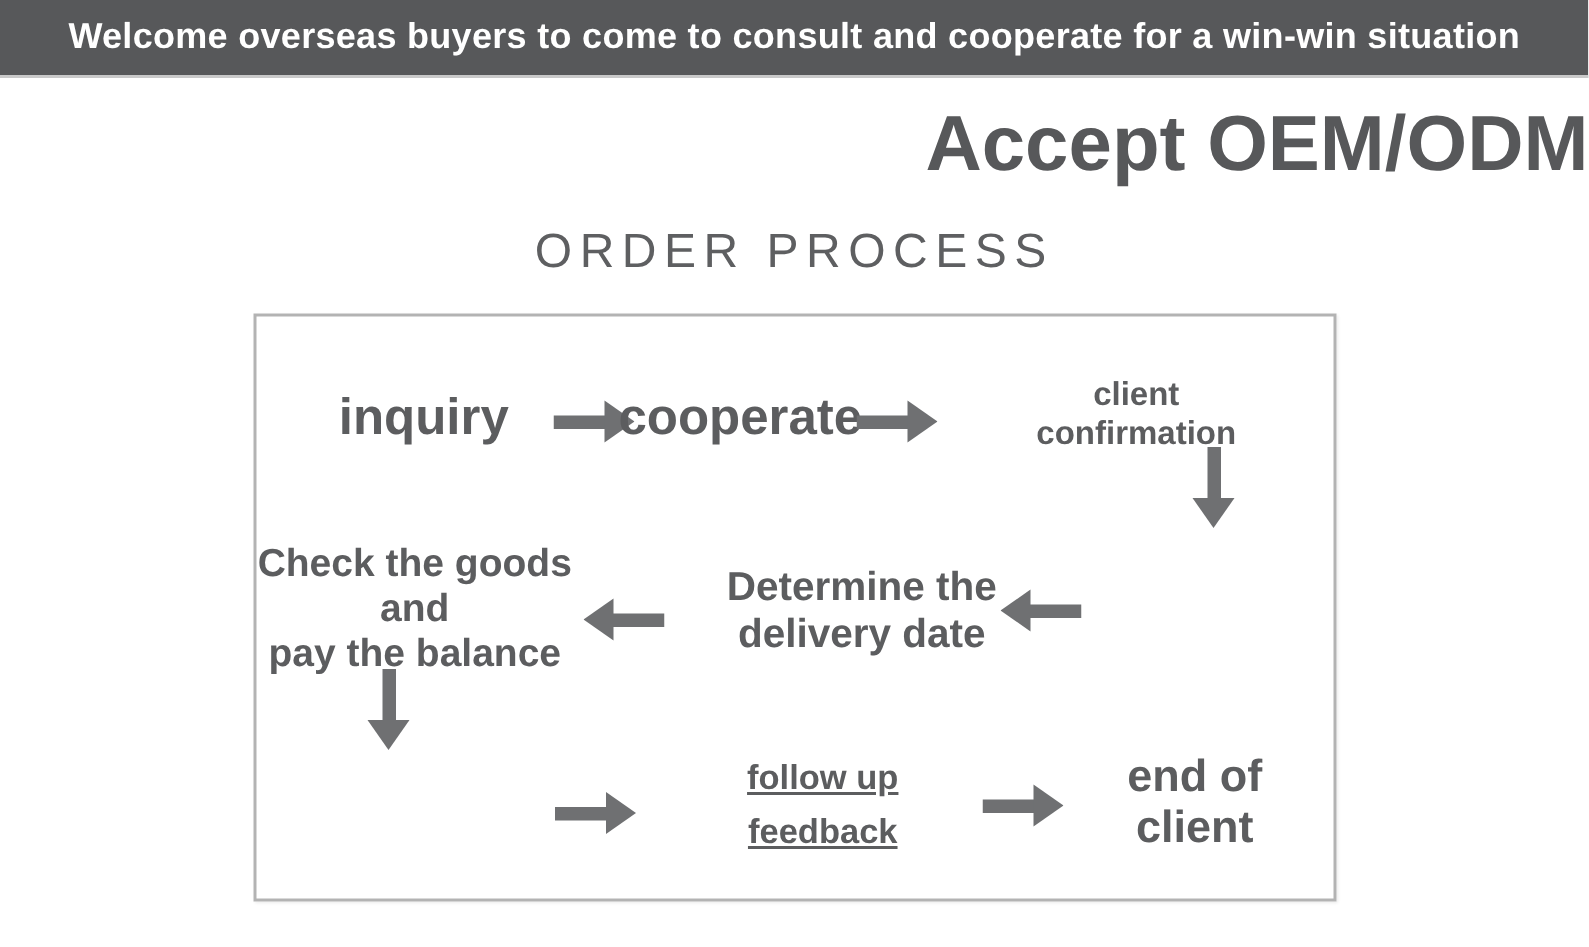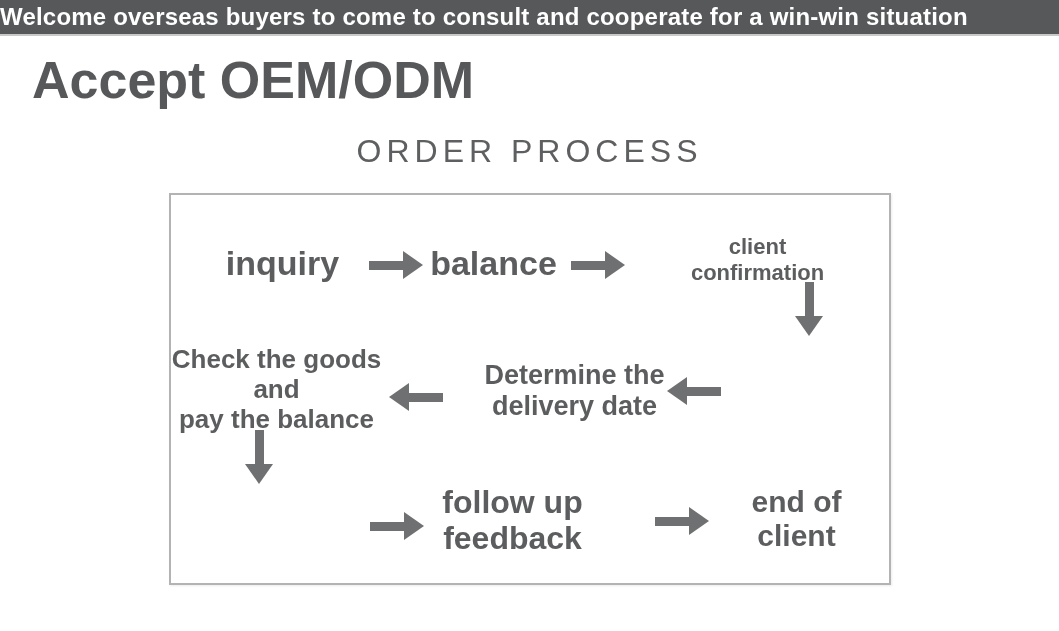--- a/index.html
+++ b/index.html
@@ -19,36 +19,37 @@
   }
   .page {
     position: relative;
     width: 1059px;
     height: 631px;
     background: var(--page-bg);
     overflow: hidden;
   }
   .banner {
     width: 100%;
-    height: 36px;
+    height: 52px;
     background: var(--banner-bg);
     border-bottom: 2px solid #c9c9c9;
     display: flex;
     align-items: center;
+    justify-content: center;
   }
   .banner span {
     color: var(--banner-text);
     font-size: 24px;
     font-weight: bold;
     letter-spacing: 0.2px;
     white-space: nowrap;
   }
   .title {
     margin-top: 14px;
-    text-align: left;
+    text-align: right;
     font-size: 52px;
     line-height: 60px;
     font-weight: bold;
     color: var(--heading);
     padding-left: 32px;
   }
   .subtitle {
     margin-top: 26px;
     text-align: center;
     font-size: 32px;
@@ -82,21 +83,21 @@
   .arrow polygon, .arrow rect { fill: var(--arrow); }
 
   
   .n-inquiry   { left: 112px; top:  68px; font-size: 34px; }
   .n-proofing  { left: 323px; top:  68px; font-size: 34px; }
   .n-client    { left: 587px; top:  65px; font-size: 22px; }
   .n-check     { left: 106px; top: 194px; font-size: 26px; line-height: 30px; }
   .n-determine { left: 368px; top: 196px; font-size: 27px; line-height: 31px; margin-left: 36px; }
   .n-order     { left: 612px; top: 189px; font-size: 34px; }
   .n-packaged  { left:  99px; top: 332px; font-size: 26px; line-height: 30px; }
-  .n-follow    { left: 342px; top: 325px; font-size: 32px; line-height: 36px; }
+  .n-follow    { left: 378px; top: 325px; font-size: 23px; line-height: 36px; text-decoration: underline; }
   .n-end       { left: 626px; top: 324px; font-size: 30px; }
 
   
   .a-r1a { left: 225px; top:  70px; }
   .a-r1b { left: 427px; top:  70px; }
   .a-dr  { left: 638px; top: 114px; }
   .a-l2a { left: 245px; top: 202px; }
   .a-l2b { left: 523px; top: 196px; }
   .a-dl  { left:  88px; top: 262px; }
   .a-r3a { left: 226px; top: 331px; }
@@ -117,21 +118,21 @@
 
   <div class="flow-box">
 
     <div class="node n-inquiry">inquiry</div>
     <span class="arrow a-r1a">
       <svg width="54" height="32" viewBox="0 0 54 32">
           <rect x="0" y="12" width="35" height="9"></rect>
           <polygon points="34,2 54,16 34,30"></polygon>
         </svg>
     </span>
-    <div class="node n-proofing">balance</div>
+    <div class="node n-proofing">cooperate</div>
     <span class="arrow a-r1b">
       <svg width="54" height="32" viewBox="0 0 54 32">
           <rect x="0" y="12" width="35" height="9"></rect>
           <polygon points="34,2 54,16 34,30"></polygon>
         </svg>
     </span>
     <div class="node n-client">client confirmation</div>
 
     <span class="arrow a-dr">
       <svg width="32" height="54" viewBox="0 0 32 54">

